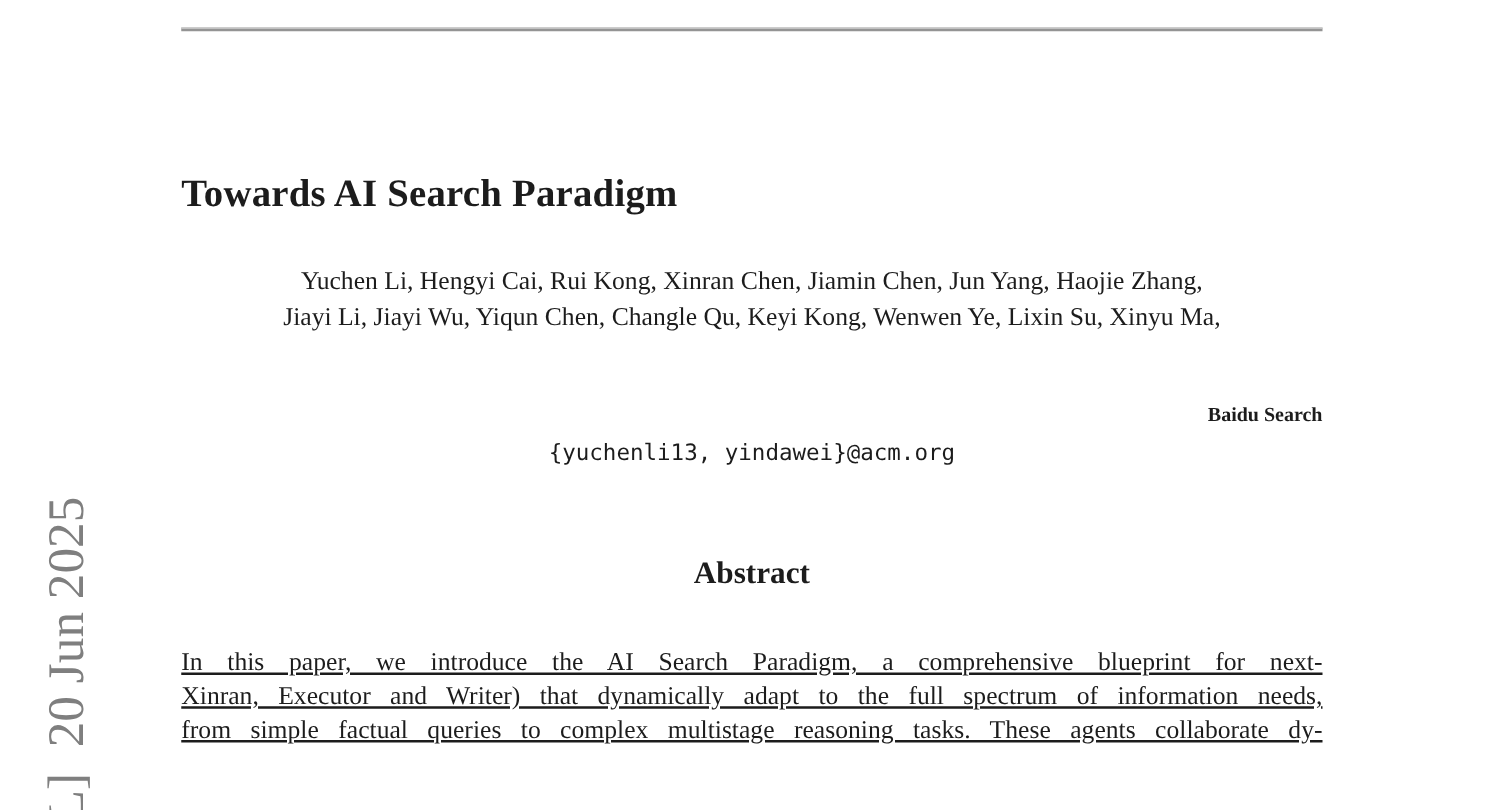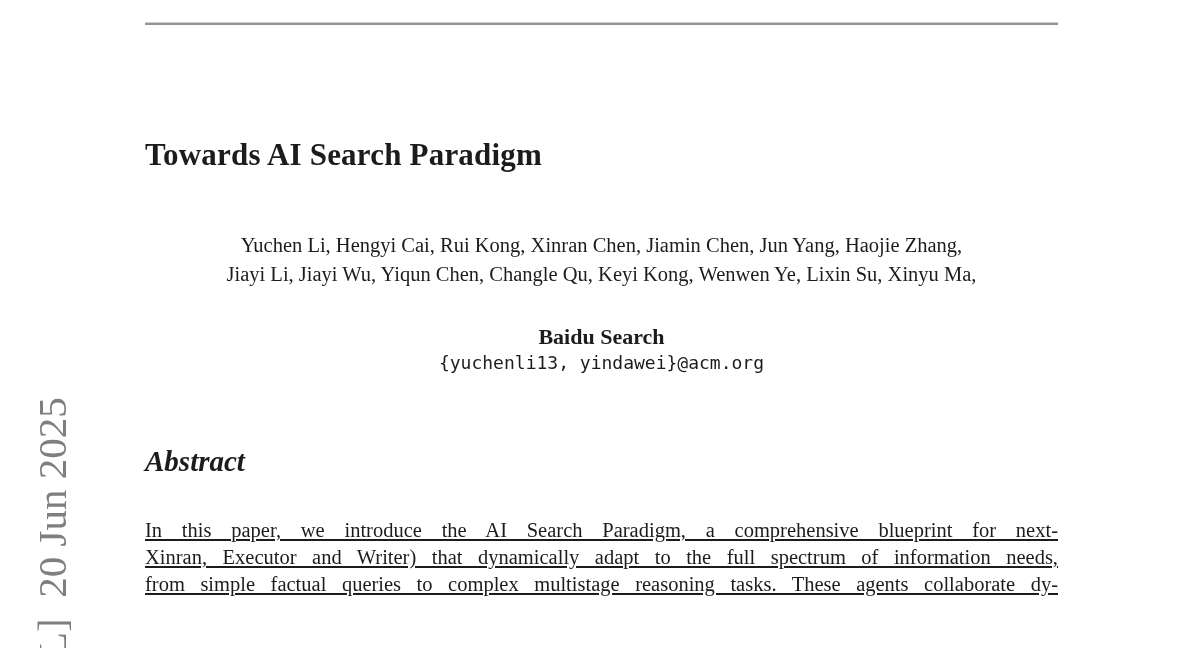--- a/index.html
+++ b/index.html
@@ -36,54 +36,52 @@
     letter-spacing: 0.2px;
   }
   .authors {
     position: absolute;
     left: 145px;
     top: 211px;
     width: 913px;
     text-align: center;
     font-size: 20.5px;
     line-height: 29px;
-    margin-top: 20px;
   }
   .dagger {
     font-size: 62%;
     position: relative;
     top: -0.5em;
   }
   .affiliation {
     position: absolute;
     left: 145px;
     top: 324px;
     width: 913px;
-    text-align: center;
-    font-size: 22px;
+    text-align: right;
+    font-size: 16px;
     font-weight: bold;
   }
   .email {
     position: absolute;
     left: 145px;
     top: 352px;
     width: 913px;
     text-align: center;
     font-family: "DejaVu Sans Mono", "Liberation Mono", monospace;
     font-size: 18px;
   }
   .abstract-heading {
     position: absolute;
     left: 145px;
     top: 445px;
     width: 913px;
-    text-align: left;
-    font-size: 29px;
+    text-align: center;
+    font-size: 25px;
     font-weight: bold;
-    font-style: italic;
   }
   .abstract {
     position: absolute;
     left: 145px;
     top: 517px;
     width: 913px;
     font-size: 20.5px;
     line-height: 27px;
   }
   .abs-line {

